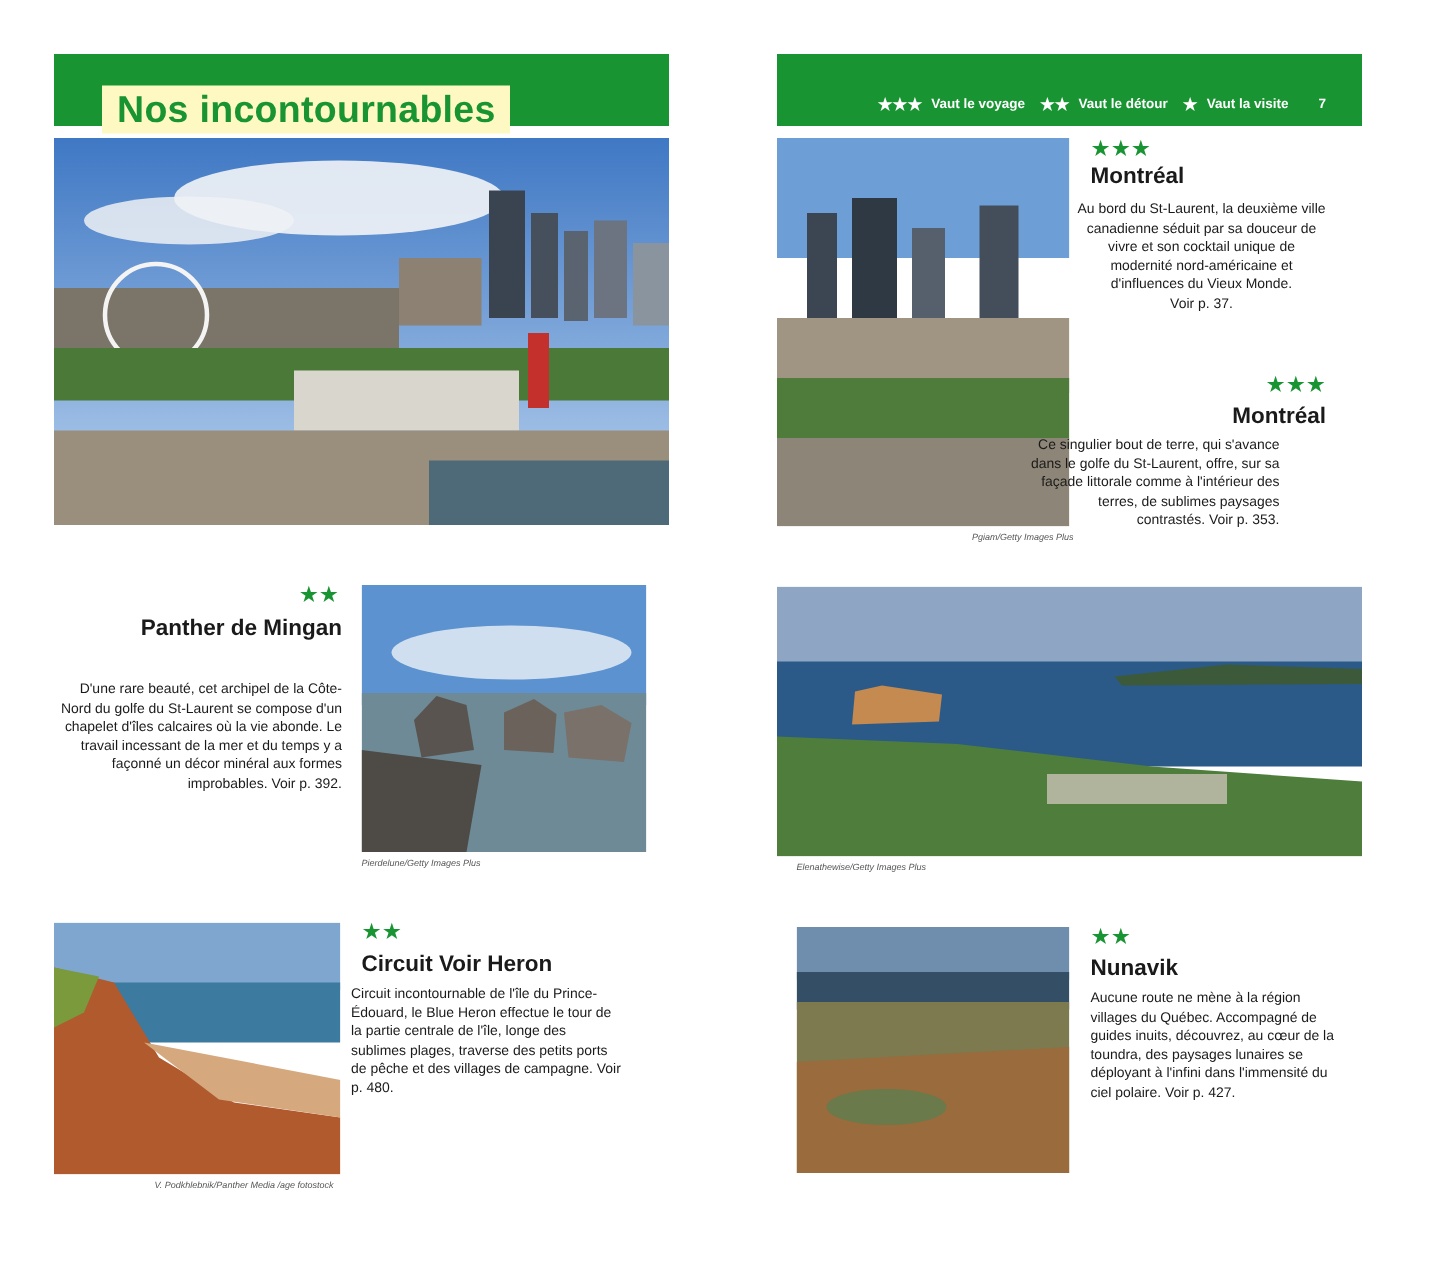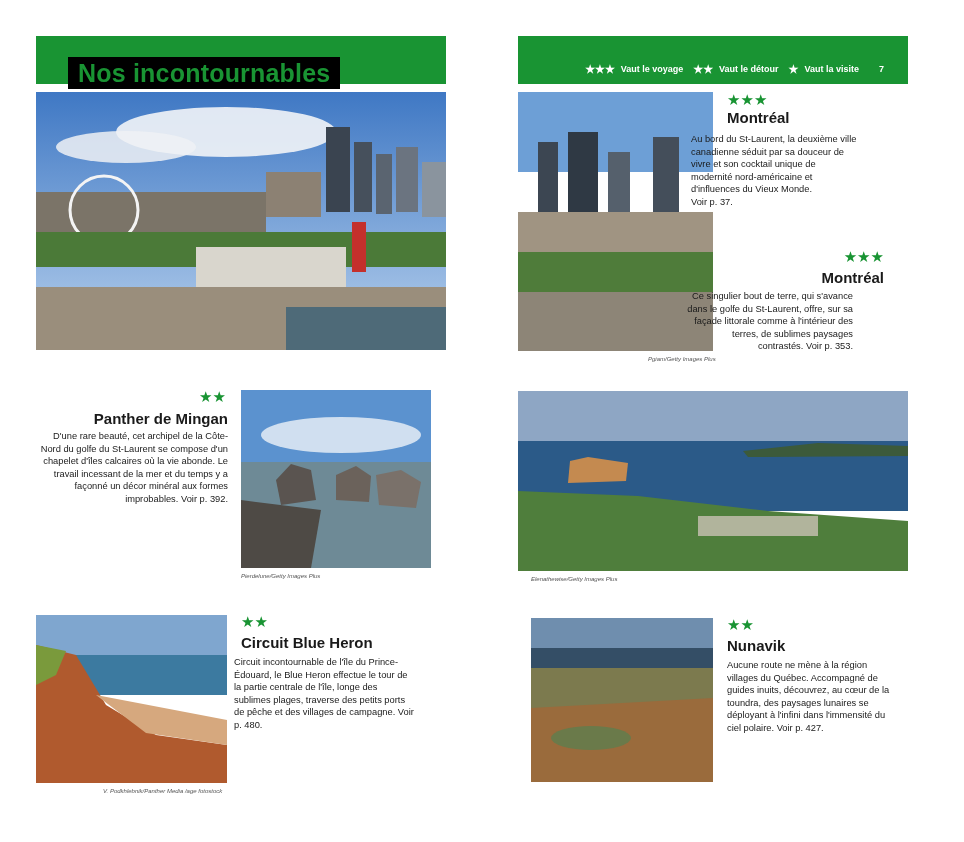--- a/index.html
+++ b/index.html
@@ -1,19 +1,19 @@
 <!DOCTYPE html>
 <html><head>
 <meta charset="utf-8">
 <style>
   * { box-sizing: border-box; margin: 0; padding: 0; }
   body { width: 964px; height: 842px; background: #fff; position: relative; font-family: "Liberation Sans", sans-serif; color: #1a1a1a; overflow: hidden; }
   .abs { position: absolute; }
   .band { background: #199433; }
-  .title-box { background: #000000; color: #199433; font-weight: bold; font-size: 25px; padding: 2px 10px 0 10px; letter-spacing: 0.2px; }
+  .title-box { background: #fef9c3; color: #199433; font-weight: bold; font-size: 25px; padding: 2px 10px 0 10px; letter-spacing: 0.2px; }
   .legend { color: #fff; font-size: 9px; font-weight: bold; display: flex; align-items: center; gap: 6px; }
   .legend .st { font-size: 11px; }
   .stars { color: #199433; font-size: 15px; letter-spacing: 0px; line-height: 14px; }
   .h { font-weight: bold; font-size: 15px; line-height: 18px; }
   .p { font-size: 9.3px; line-height: 12.6px; }
   .r { text-align: right; }
   .credit { font-size: 6px; font-style: italic; color: #555; }
   .photo { overflow: hidden; }
 </style>
 </head>
@@ -44,21 +44,21 @@
     <rect x="0" y="140" width="410" height="35" fill="#4b7a38"></rect>
     <rect x="160" y="155" width="150" height="40" fill="#d9d6cd"></rect>
     <rect x="316" y="130" width="14" height="50" fill="#c4302c"></rect>
     <rect x="0" y="195" width="410" height="63" fill="#9a8e7c"></rect>
     <rect x="250" y="215" width="160" height="43" fill="#4e6a78"></rect>
   </svg>
 </div>
 
 <div class="abs stars r" style="left:130px;top:390px;width:96px;">★★</div>
 <div class="abs h r" style="left:36px;top:410px;width:192px;">Panther de Mingan</div>
-<div class="abs p r" style="left:36px;top:430px;width:192px;">
+<div class="abs p r" style="left:36px;top:453px;width:192px;">
   <span>D'une rare beauté, cet archipel de la Côte-Nord du golfe du St-Laurent se compose d'un chapelet d'îles calcaires où la vie abonde. Le travail incessant de la mer et du temps y a façonné un décor minéral aux formes improbables.</span>
   <span>Voir p. 392.</span>
 </div>
 <div class="abs photo" style="left:241px;top:390px;width:190px;height:178px;">
   <svg width="190" height="178" viewBox="0 0 190 178">
     <rect width="190" height="80" fill="#5b92cf"></rect>
     <ellipse cx="100" cy="45" rx="80" ry="18" fill="#eef2f7" opacity="0.8"></ellipse>
     <rect y="72" width="190" height="106" fill="#6e8a96"></rect>
     <path d="M35 90 L50 74 L70 80 L75 110 L40 115 Z" fill="#5a5450"></path>
     <path d="M95 85 L115 76 L130 86 L128 112 L95 110 Z" fill="#6b625b"></path>
@@ -72,21 +72,21 @@
   <svg width="191" height="168" viewBox="0 0 191 168">
     <rect width="191" height="45" fill="#7fa6cf"></rect>
     <rect y="40" width="191" height="40" fill="#3c7aa0"></rect>
     <path d="M0 30 L40 40 L70 90 L120 120 L191 130 L191 168 L0 168 Z" fill="#b05a2e"></path>
     <path d="M60 80 L191 105 L191 130 L110 118 Z" fill="#d6a87e"></path>
     <path d="M0 30 L30 36 L20 60 L0 70 Z" fill="#7a9a3c"></path>
   </svg>
 </div>
 <div class="abs credit" style="left:103px;top:788px;">V. Podkhlebnik/Panther Media /age fotostock</div>
 <div class="abs stars" style="left:241px;top:615px;">★★</div>
-<div class="abs h" style="left:241px;top:634px;width:190px;">Circuit Blue Heron</div>
+<div class="abs h" style="left:241px;top:634px;width:190px;">Circuit Voir Heron</div>
 <div class="abs p" style="left:234px;top:656px;width:182px;">
   <span>Circuit incontournable de l'île du Prince-Édouard, le Blue Heron effectue le tour de la partie centrale de l'île, longe des sublimes plages, traverse des petits ports de pêche et des villages de campagne.</span>
   <span>Voir p. 480.</span>
 </div>
 
 <div class="abs band legend" style="left:518px;top:36px;width:390px;height:48px;justify-content:flex-end;padding:18px 24px 0 0;">
   <span class="st">★★★</span>
   <span style="margin-right:4px;text-align:center;">Vaut le voyage</span>
   <span class="st">★★</span>
   <span style="margin-right:4px;">Vaut le détour</span>
@@ -104,21 +104,21 @@
     <rect x="135" y="45" width="26" height="95" fill="#444e5a"></rect>
     <rect x="0" y="120" width="195" height="50" fill="#a09482"></rect>
     <rect x="0" y="160" width="195" height="45" fill="#4f7c3a"></rect>
     <rect x="0" y="200" width="195" height="59" fill="#8d8577"></rect>
   </svg>
 </div>
 <div class="abs credit" style="left:648px;top:356px;">Pgiam/Getty Images Plus</div>
 
 <div class="abs stars" style="left:727px;top:93px;">★★★</div>
 <div class="abs h" style="left:727px;top:109px;">Montréal</div>
-<div class="abs p" style="left:691px;top:133px;width:166px;">
+<div class="abs p" style="left:718px;top:133px;width:166px;text-align:center;">
   <span>Au bord du St-Laurent, la deuxième ville canadienne séduit par sa douceur de vivre et son cocktail unique de modernité nord-américaine et d'influences du Vieux Monde.</span><br>
   <span>Voir p. 37.</span>
 </div>
 
 <div class="abs stars r" style="left:790px;top:250px;width:94px;">★★★</div>
 <div class="abs h r" style="left:720px;top:269px;width:164px;">Montréal</div>
 <div class="abs p r" style="left:687px;top:290px;width:166px;">
   <span>Ce singulier bout de terre, qui s'avance dans le golfe du St-Laurent, offre, sur sa façade littorale comme à l'intérieur des terres, de sublimes paysages contrastés.</span>
   <span>Voir p. 353.</span>
 </div>

